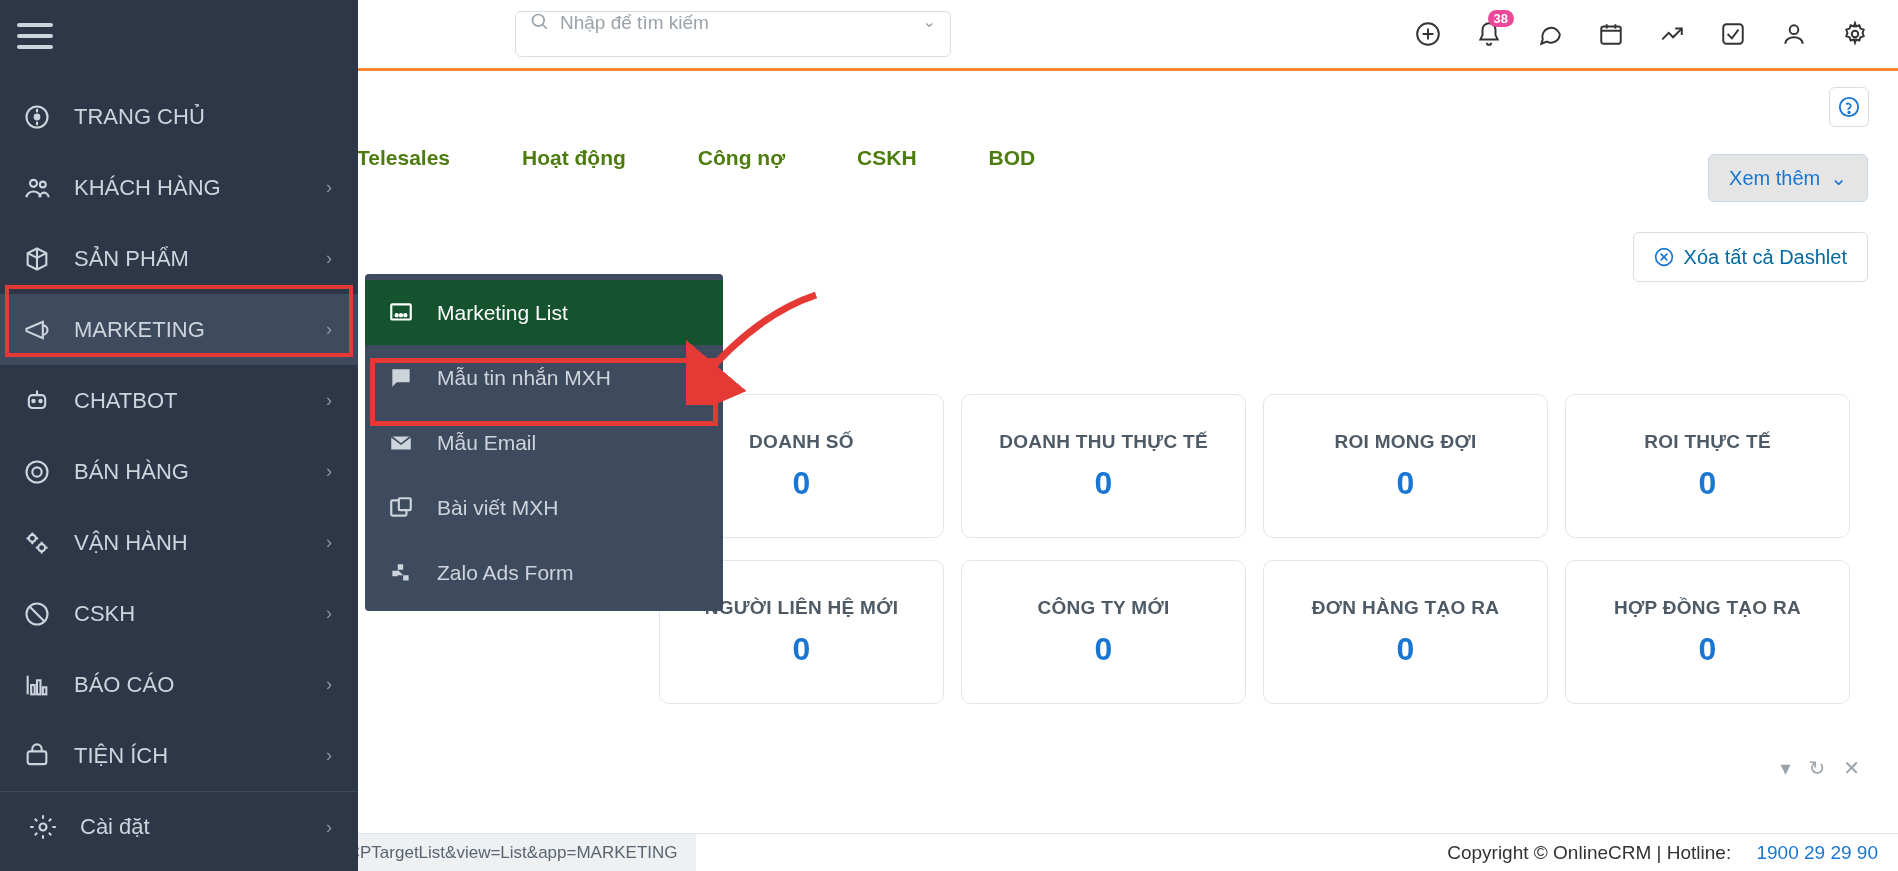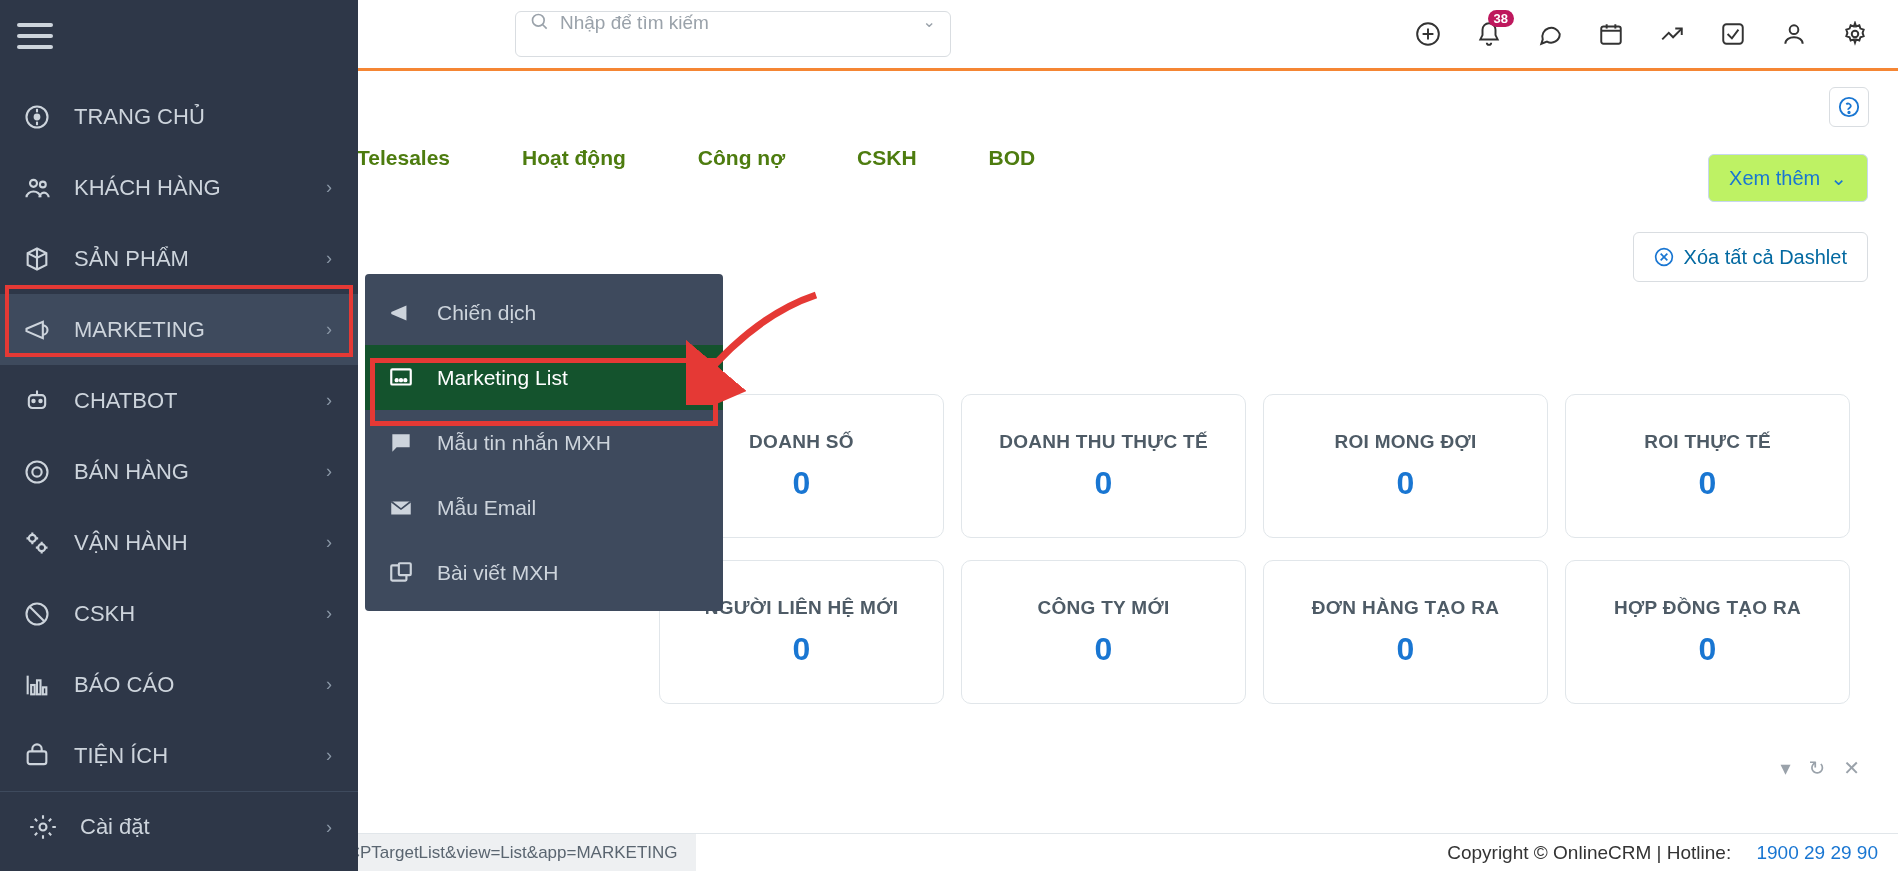--- a/index.html
+++ b/index.html
@@ -7,26 +7,26 @@
 
 
 .topbar{position:absolute;left:0;top:0;right:0;height:71px;border-bottom:3px solid #f58634;display:flex;align-items:center;z-index:5;}
 .search-wrap{margin-left:515px;width:436px;height:46px;border:1px solid #d9dde1;border-radius:6px;display:flex;align-items:flex-start;padding:0 14px;color:#7a868f;}
 .search-wrap svg{flex:0 0 20px;margin-right:10px;}
 .search-input{flex:1;border:none;outline:none;font-size:19px;background:transparent;color:#333;}
 .search-input::placeholder{color:#9aa2aa;}
 .search-caret{color:#9aa2aa;}
 .topicons{margin-left:auto;display:flex;align-items:center;gap:35px;padding-right:30px;}
 .topicons .ico{width:26px;height:26px;display:flex;align-items:center;justify-content:center;color:#333;position:relative;cursor:pointer;}
-.badge{position:absolute;top:-11px;right:-12px;background:#be185d;color:#fff;font-size:13px;font-weight:600;padding:1px 6px;border-radius:9px;}
+.badge{position:absolute;top:-11px;right:-12px;background:#ec4899;color:#fff;font-size:13px;font-weight:600;padding:1px 6px;border-radius:9px;}
 
 
 .tabrow{position:absolute;left:357px;top:146px;height:60px;display:flex;align-items:flex-start;gap:72px;font-size:21px;font-weight:600;color:#4d7c0f;}
 .tabrow .tab{cursor:pointer;}
-.viewmore{position:absolute;right:30px;top:154px;height:48px;border:1px solid #c7d7ef;border-radius:6px;padding:0 20px;display:flex;align-items:center;gap:10px;color:#1976d2;font-size:20px;cursor:pointer;background:#bef264;}
+.viewmore{position:absolute;right:30px;top:154px;height:48px;border:1px solid #c7d7ef;border-radius:6px;padding:0 20px;display:flex;align-items:center;gap:10px;color:#1976d2;font-size:20px;cursor:pointer;background:#e5e5e5;}
 
 
 .helpbtn{position:absolute;right:29px;top:87px;width:40px;height:40px;border:1px solid #d9dde1;border-radius:6px;display:flex;align-items:center;justify-content:center;color:#1976d2;cursor:pointer;}
 
 
 .actions{position:absolute;right:30px;top:232px;display:flex;gap:18px;}
 .actbtn{height:50px;border:1px solid #d9dde1;border-radius:6px;padding:0 20px;display:flex;align-items:center;gap:10px;font-size:20px;color:#1976d2;cursor:pointer;background:#fff;}
 .actbtn.del{color:#0369a1;}
 
 
@@ -315,26 +315,20 @@
           <path d="M12 2v3M12 19v3M4 12H1M23 12h-3M5 5l2 2M17 17l2 2M19 5l-2 2M7 17l-2 2"></path>
         </svg>
         <span>Cài đặt</span>
         <span class="chev">›</span>
       </div>
   </div>
 </div>
 <div class="redbox"></div>
 
 <div class="submenu">
-  <div class="subitem">
-      <svg width="26" height="26" viewBox="0 0 24 24" fill="currentColor">
-        <path d="M3 11l14-6v14L3 13z"></path>
-      </svg>
-      <span>Chiến dịch</span>
-    </div>
   <div class="subitem active">
       <svg width="26" height="26" viewBox="0 0 24 24" fill="none" stroke="currentColor" stroke-width="2">
         <rect x="3" y="4" width="18" height="14" rx="1"></rect>
         <circle cx="8" cy="14" r="1" fill="currentColor"></circle>
         <circle cx="12" cy="14" r="1" fill="currentColor"></circle>
         <circle cx="16" cy="14" r="1" fill="currentColor"></circle>
       </svg>
       <span>Marketing List</span>
     </div>
   <div class="subitem">
@@ -349,20 +343,26 @@
         <path d="M3 6l9 7 9-7" fill="none" stroke="#3e4a5d" stroke-width="1.5"></path>
       </svg>
       <span>Mẫu Email</span>
     </div>
   <div class="subitem">
       <svg width="26" height="26" viewBox="0 0 24 24" fill="none" stroke="currentColor" stroke-width="2">
         <rect x="3" y="5" width="14" height="14" rx="1"></rect>
         <rect x="10" y="3" width="11" height="11" rx="1" fill="#3e4a5d"></rect>
       </svg>
       <span>Bài viết MXH</span>
+    </div>
+  <div class="subitem">
+      <svg width="26" height="26" viewBox="0 0 24 24" fill="currentColor">
+        <path d="M9 4h5v5h-5zM4 10h5v5H4zM14 14h5v5h-5zM9 9v5h5M4 15h5"></path>
+      </svg>
+      <span>Zalo Ads Form</span>
     </div>
 </div>
 <div class="redbox2"></div>
 
 <svg class="arrow" width="140" height="120" viewBox="0 0 140 120">
   <defs>
       <marker id="ah" markerWidth="12" markerHeight="12" refX="3" refY="6" orient="auto">
         <path d="M0,0 L12,6 L0,12 z" fill="#e53935"></path>
       </marker>
     </defs>

